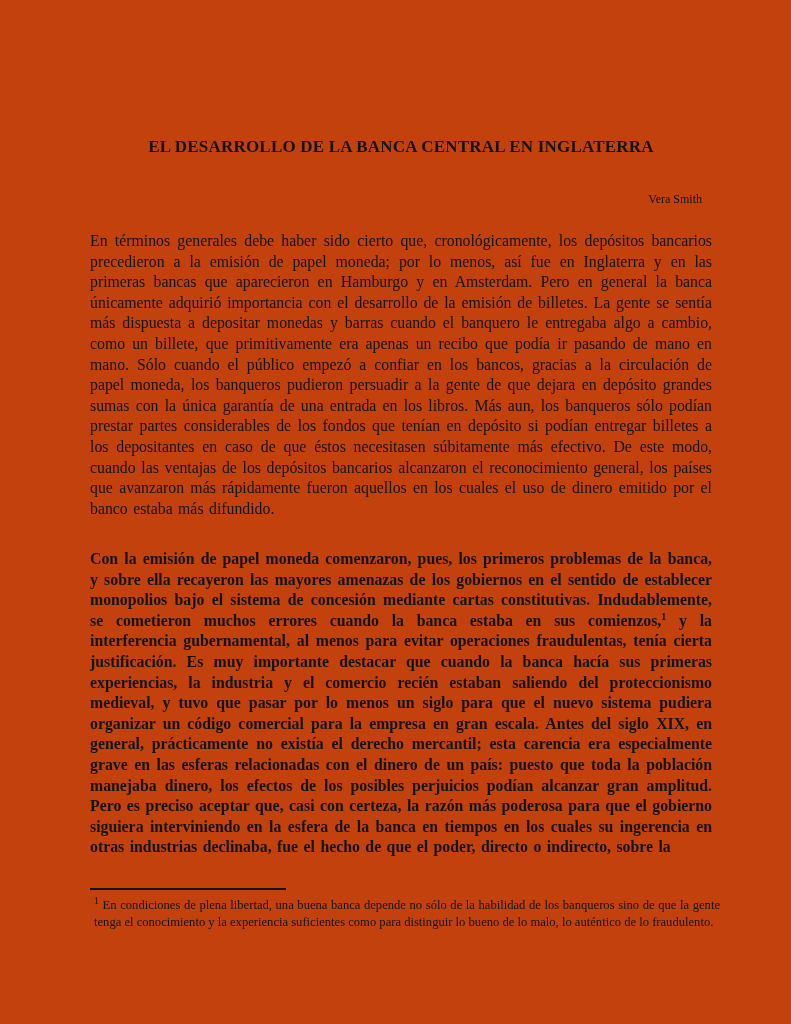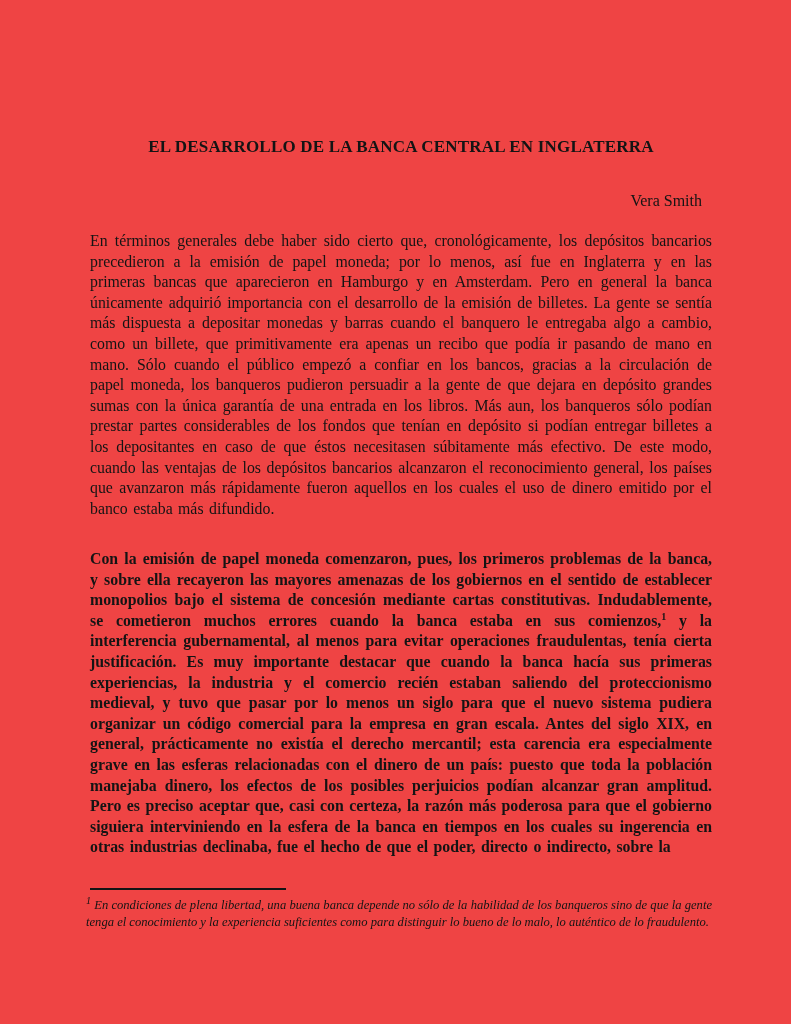--- a/index.html
+++ b/index.html
@@ -2,21 +2,21 @@
 <html><head>
 <meta charset="utf-8">
 <style>
   * { margin: 0; padding: 0; box-sizing: border-box; }
   html, body { background: #e8e8e8; }
   .page {
     position: relative;
     width: 791px;
     height: 1024px;
     margin: 0 auto;
-    background: #ef4444;
+    background: #c2410c;
     color: #141414;
     font-family: "Liberation Serif", "DejaVu Serif", serif;
     overflow: hidden;
   }
   .title-block {
     position: absolute;
     top: 136px;
     left: 90px;
     width: 622px;
     text-align: center;
@@ -25,21 +25,21 @@
     line-height: 21px;
     letter-spacing: 0.2px;
   }
   .author-line {
     position: absolute;
     top: 192px;
     left: 90px;
     width: 622px;
     text-align: right;
     padding-right: 10px;
-    font-size: 16px;
+    font-size: 12px;
   }
   .body-para {
     position: absolute;
     left: 90px;
     width: 622px;
     font-size: 15.8px;
     line-height: 20.6px;
     text-align: justify;
     word-spacing: 1.5px;
   }
@@ -54,26 +54,25 @@
     position: absolute;
     top: 888px;
     left: 90px;
     width: 196px;
     height: 0;
     border-top: 2px solid #141414;
   }
   .footnote {
     position: absolute;
     top: 897px;
-    left: 86px;
+    left: 94px;
     width: 626px;
     font-size: 12.6px;
     line-height: 16.8px;
     text-align: justify;
-    font-style: italic;
   }
 </style>
 </head>
 <body>
 
 <div class="page">
 
   <div class="title-block">
     <div>EL DESARROLLO DE LA BANCA CENTRAL EN INGLATERRA</div>
   </div>

